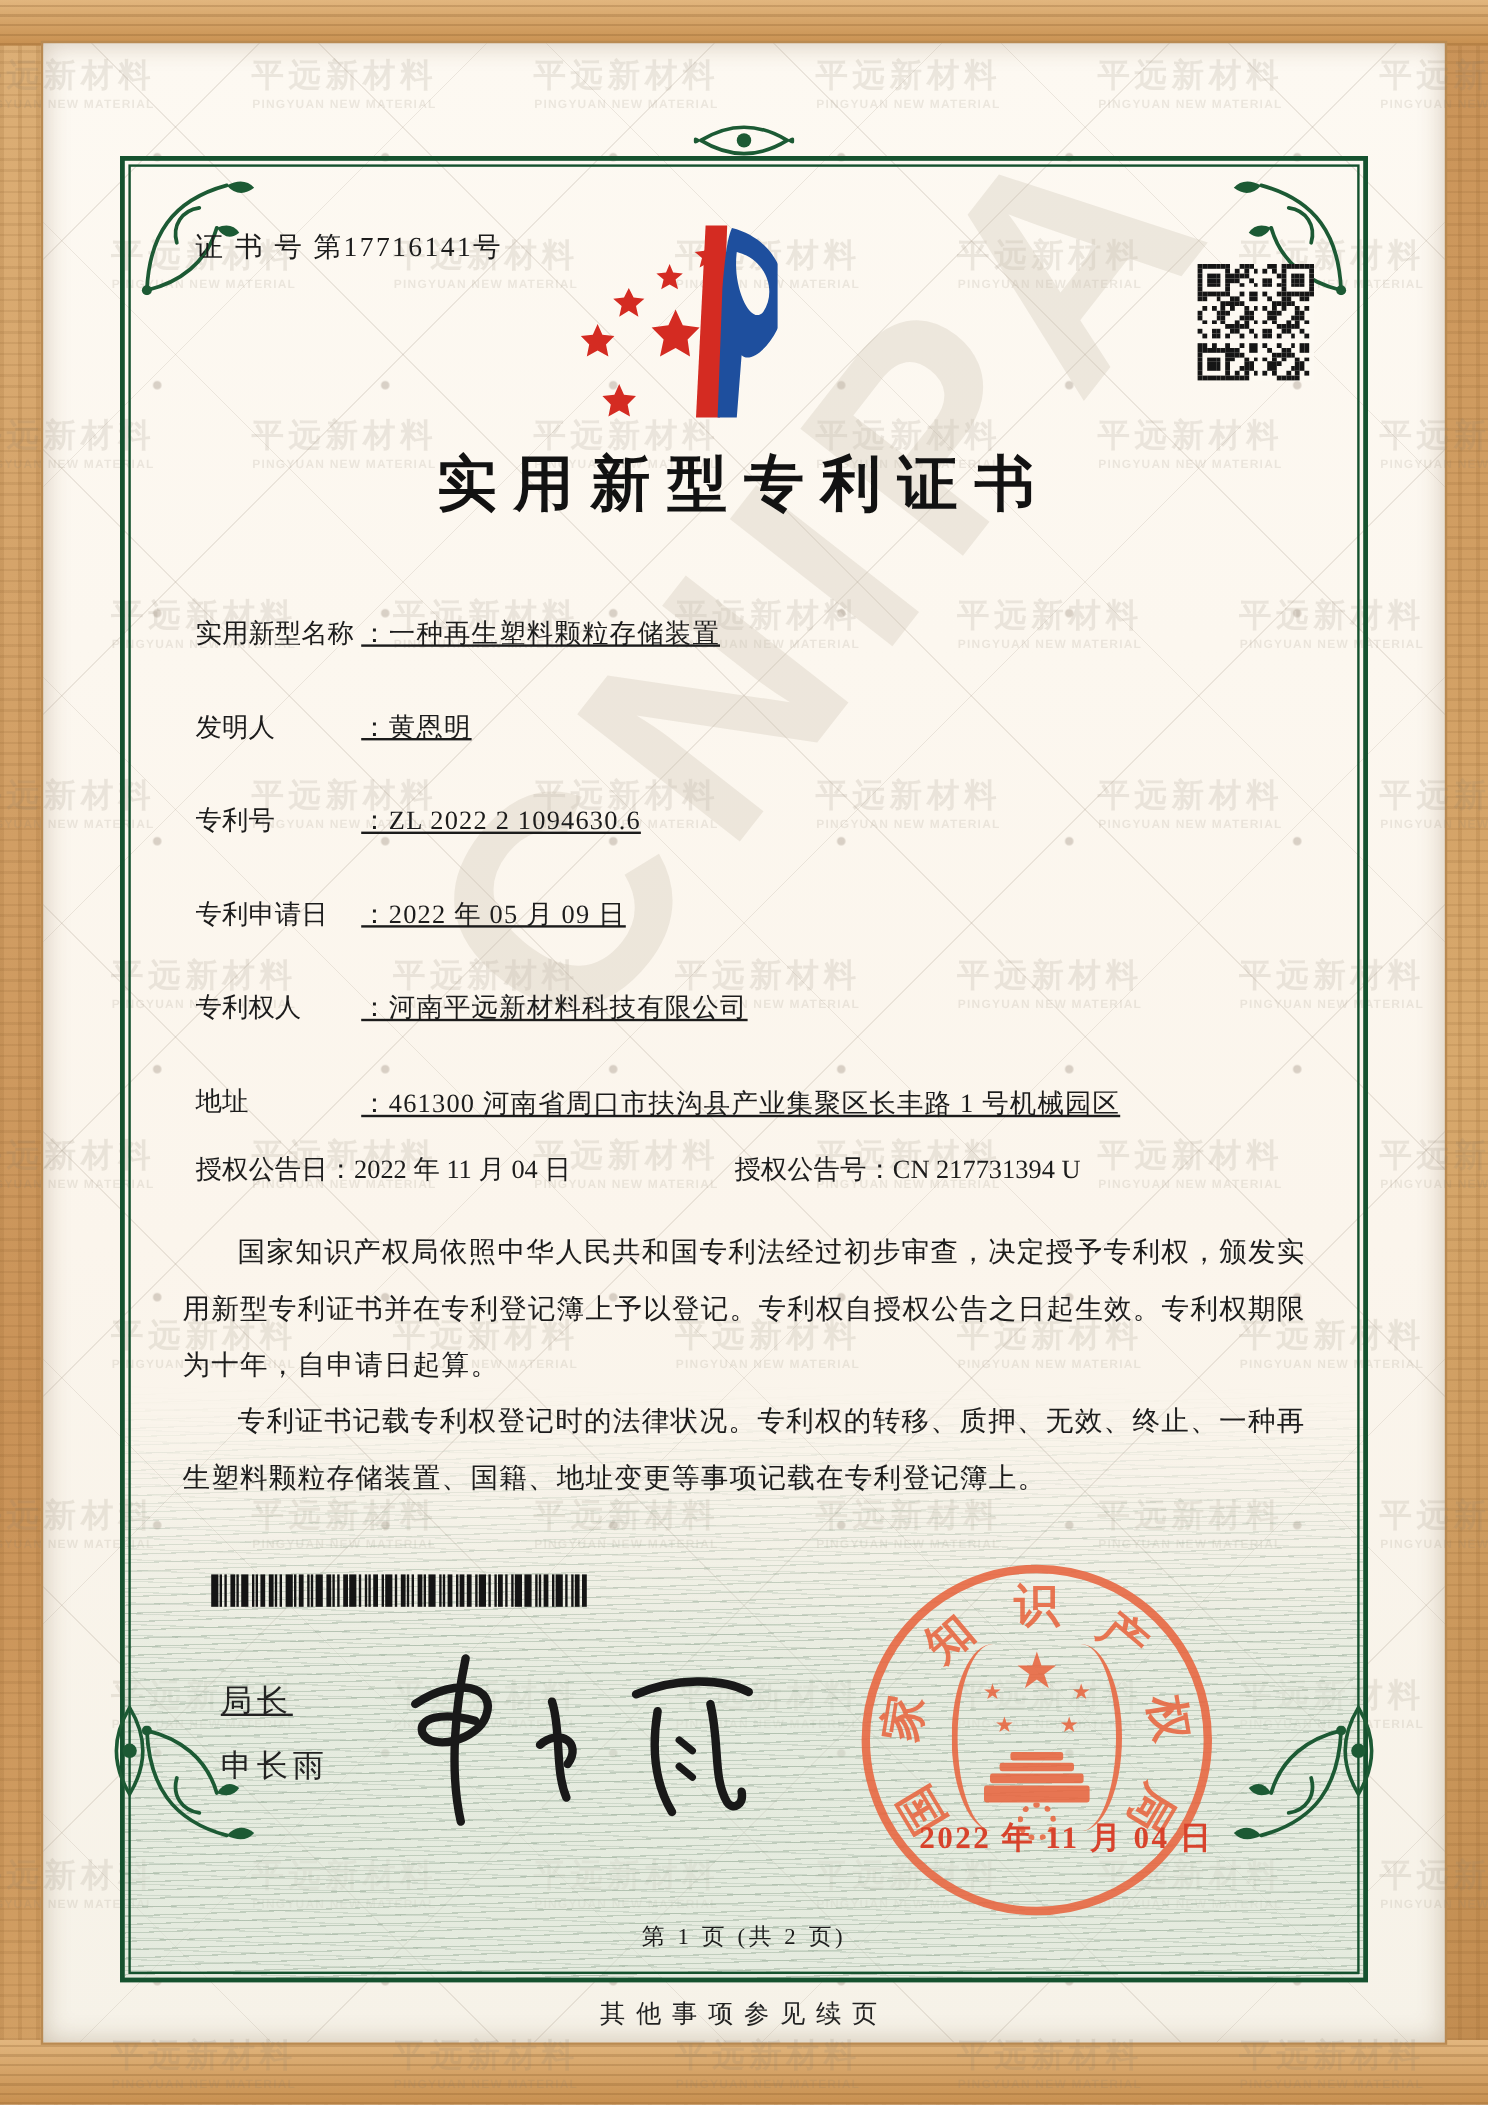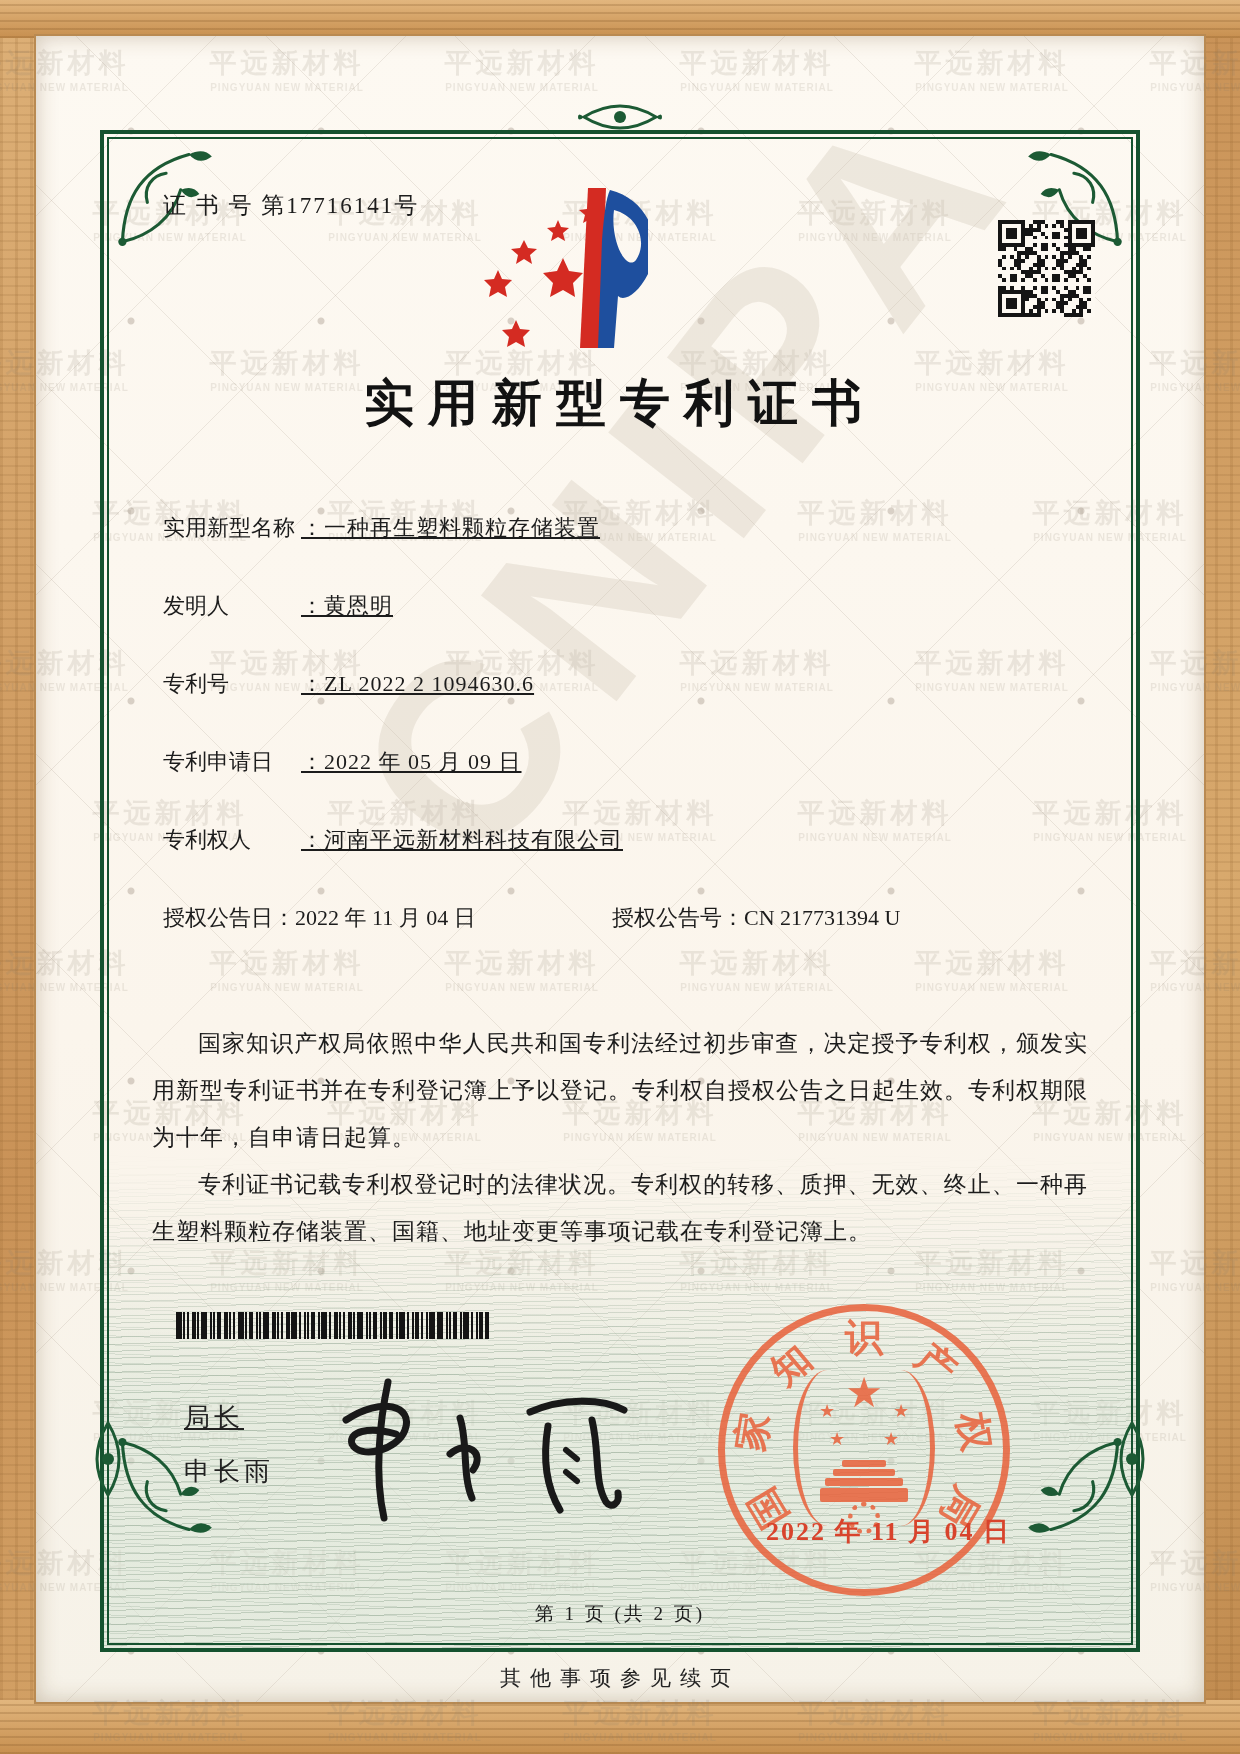--- a/index.html
+++ b/index.html
@@ -1134,20 +1134,23 @@
     </div>
     <div class="row">
       <span class="flabel">专利号</span><span class="fvalue">：ZL 2022 2 1094630.6</span>
     </div>
     <div class="row">
       <span class="flabel">专利申请日</span><span class="fvalue">：2022 年 05 月 09 日</span>
     </div>
     <div class="row">
       <span class="flabel">专利权人</span><span class="fvalue">：河南平远新材料科技有限公司</span>
     </div>
+    <div class="row address">
+      <span class="flabel">地址</span><span class="fvalue">：461300 河南省周口市扶沟县产业集聚区长丰路 1 号机械园区</span>
+    </div>
     <div class="grant">
       <span class="g-left"><span>授权公告日：</span><span>2022 年 11 月 04 日</span></span>
       <span class="g-right"><span>授权公告号：</span><span>CN 217731394 U</span></span>
     </div>
   </div>
 
   <div class="body-text">
     <p>国家知识产权局依照中华人民共和国专利法经过初步审查，决定授予专利权，颁发实用新型专利证书并在专利登记簿上予以登记。专利权自授权公告之日起生效。专利权期限为十年，自申请日起算。</p>
     <p>专利证书记载专利权登记时的法律状况。专利权的转移、质押、无效、终止、一种再生塑料颗粒存储装置、国籍、地址变更等事项记载在专利登记簿上。</p>
   </div>

